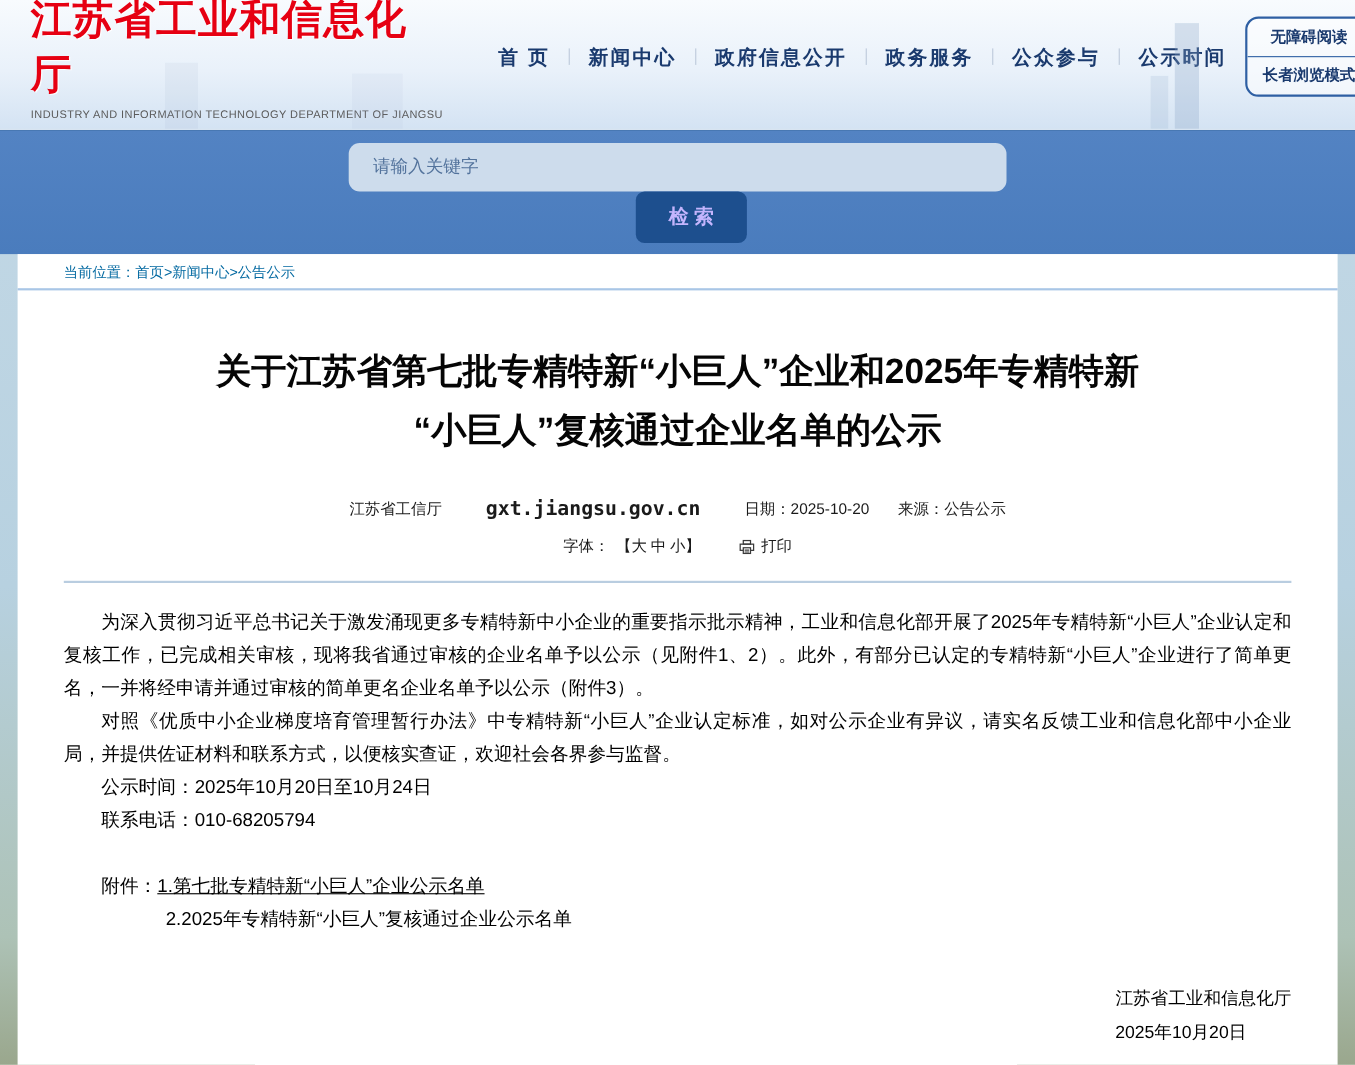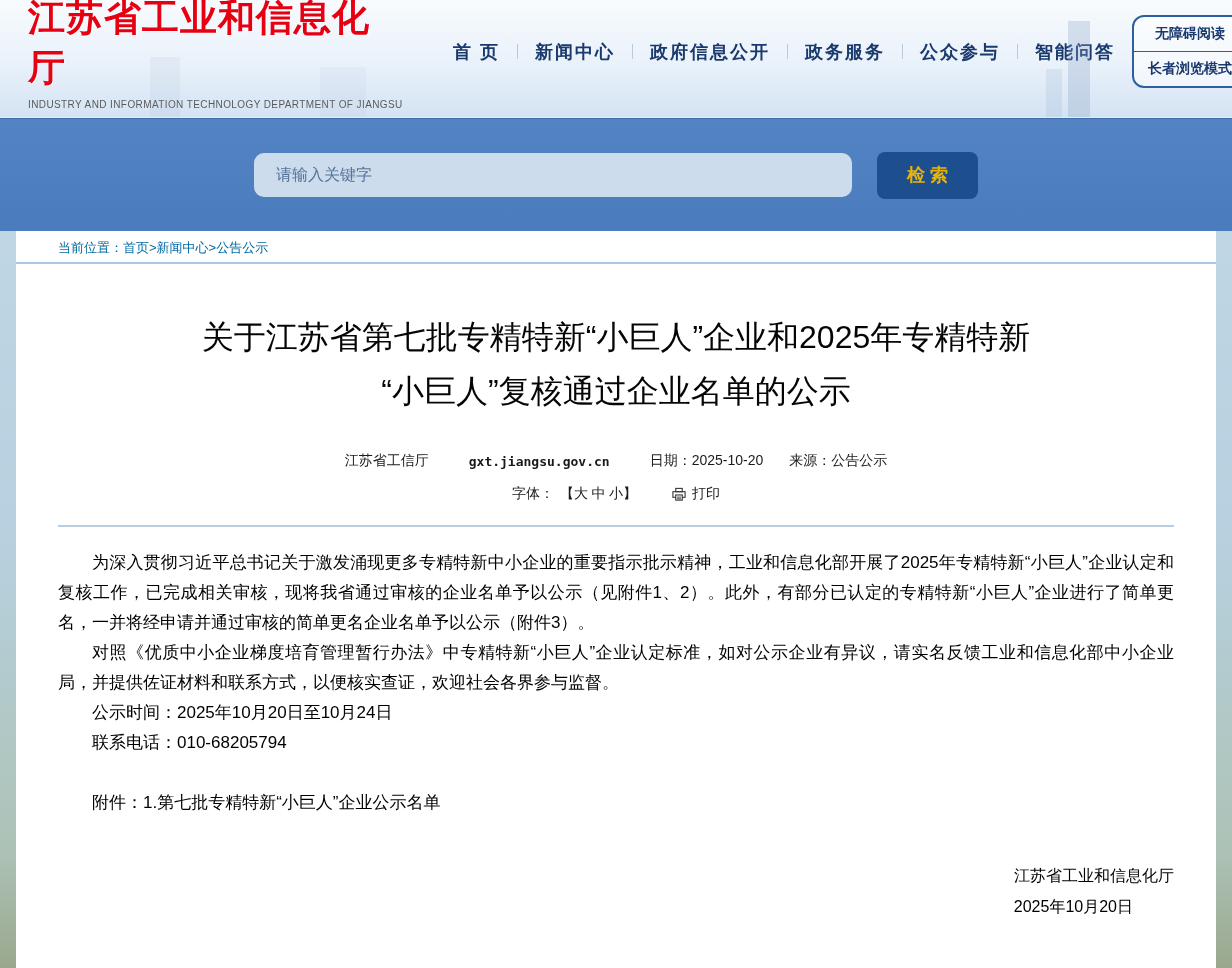--- a/index.html
+++ b/index.html
@@ -44,68 +44,68 @@
     display:block; width:100%; text-align:center; font-size:14px; font-weight:bold;
     color:#1a3a6e; padding:8px 2px; cursor:pointer; white-space:nowrap;
   }
   .access-item + .access-item{border-top:1px solid #2e5fa3;}
 
   
   .search-band{
     height:113px; width:100%;
     background:linear-gradient(180deg,#5383c3 0%,#4a7cbd 100%);
     border-top:1px solid #3c6eae;
-    display:flex; align-items:center; justify-content:center;
+    display:flex; align-items:center; justify-content:center;flex-direction:column;
   }
   .search-input{
     width:598px; height:44px; border:none; border-radius:10px;
     background:#cddcec; padding:0 22px; font-size:16px; color:#1a3a6e; outline:none;
     font-family:"Liberation Sans",sans-serif;
   }
   .search-input::placeholder{color:#53739c;}
   .search-btn{
     margin-left:25px; width:101px; height:47px; border:none; border-radius:8px;
-    background:#1d4f8e; color:#eab308; font-size:18px; font-weight:bold; letter-spacing:5px;
+    background:#1d4f8e; color:#c4b5fd; font-size:18px; font-weight:bold; letter-spacing:5px;
     cursor:pointer; font-family:"Liberation Sans",sans-serif; padding-left:5px;
   }
 
   
   .container{
     width:1200px; margin:0 auto; background:#ffffff; min-height:737px;
   }
   .breadcrumb{
     height:33px; line-height:33px; padding-left:42px; font-size:13px; color:#0369a1;
     border-bottom:2px solid #a9c6e6;
   }
   .breadcrumb .crumb-path{cursor:pointer;}
 
   .article{padding:0 42px 30px 42px;}
   .article-title{
-    margin-top:46px; text-align:center; font-weight:normal; color:#050505;
+    margin-top:46px; text-align:center; font-weight:bold; color:#050505;
     font-size:32px; line-height:54px;
   }
   .meta-row{
     margin-top:34px; display:flex; justify-content:center; align-items:center;
     font-size:14px; color:#1a1a1a; gap:40px; white-space:nowrap;
   }
-  .meta-url{font-family:"DejaVu Sans Mono","Liberation Mono",monospace; font-weight:bold; font-size:13px;}
+  .meta-url{font-family:"DejaVu Sans Mono","Liberation Mono",monospace; font-weight:bold; font-size:18px;}
   .tools-row{
     margin-top:15px; display:flex; justify-content:center; align-items:flex-start;
     font-size:14px; color:#1a1a1a; gap:6px;
   }
   .font-sizes{cursor:pointer;font-family:Liberation Serif, serif;}
   .print-btn{display:flex; align-items:center; gap:5px; margin-left:28px; cursor:pointer;}
   .rule{margin-top:22px; border-top:2px solid #b9cde0;}
 
   .body-text{margin-top:21px; font-size:17px; line-height:30px; color:#000; text-align:justify;}
   .body-text p{text-indent:2em;}
 
   .attachments{margin-top:30px; font-size:17px; line-height:30px; color:#000;}
   .att-line1{text-indent:2em;}
-  .att-line1 .att-item{cursor:pointer;}
+  .att-line1 .att-item{cursor:pointer;text-decoration:underline;}
   .att-rest{padding-left:5.45em; cursor:pointer;}
 
   .signature{margin-top:42px; text-align:right; font-size:16px; color:#000; line-height:31px;}
   .sig-date{padding-right:41px;}
 </style>
 </head>
 <body>
 
 <header class="site-header">
   <div class="city c3"></div>
@@ -122,21 +122,21 @@
     <a class="nav-item">首 页</a>
     <span class="nav-sep"></span>
     <a class="nav-item">新闻中心</a>
     <span class="nav-sep"></span>
     <a class="nav-item">政府信息公开</a>
     <span class="nav-sep"></span>
     <a class="nav-item">政务服务</a>
     <span class="nav-sep"></span>
     <a class="nav-item">公众参与</a>
     <span class="nav-sep"></span>
-    <a class="nav-item">智能问答</a>
+    <a class="nav-item">公示时间</a>
   </nav>
 
   <div class="access-box">
     <span class="access-item">无障碍阅读</span>
     <span class="access-item">长者浏览模式</span>
   </div>
 </header>
 
 <div class="search-band">
   <input class="search-input" type="text" placeholder="请输入关键字" style="">
@@ -184,20 +184,21 @@
       <p>为深入贯彻习近平总书记关于激发涌现更多专精特新中小企业的重要指示批示精神，工业和信息化部开展了2025年专精特新“小巨人”企业认定和复核工作，已完成相关审核，现将我省通过审核的企业名单予以公示（见附件1、2）。此外，有部分已认定的专精特新“小巨人”企业进行了简单更名，一并将经申请并通过审核的简单更名企业名单予以公示（附件3）。</p>
       <p>对照《优质中小企业梯度培育管理暂行办法》中专精特新“小巨人”企业认定标准，如对公示企业有异议，请实名反馈工业和信息化部中小企业局，并提供佐证材料和联系方式，以便核实查证，欢迎社会各界参与监督。</p>
       <p>公示时间：2025年10月20日至10月24日</p>
       <p>联系电话：010-68205794</p>
     </div>
 
     <div class="attachments">
       <div class="att-line1">
         <span>附件：</span><span class="att-item">1.第七批专精特新“小巨人”企业公示名单</span>
       </div>
+      <div class="att-rest">2.2025年专精特新“小巨人”复核通过企业公示名单</div>
     </div>
 
     <div class="signature">
       <div>江苏省工业和信息化厅</div>
       <div class="sig-date">2025年10月20日</div>
     </div>
 
   </article>
 </div>
 

